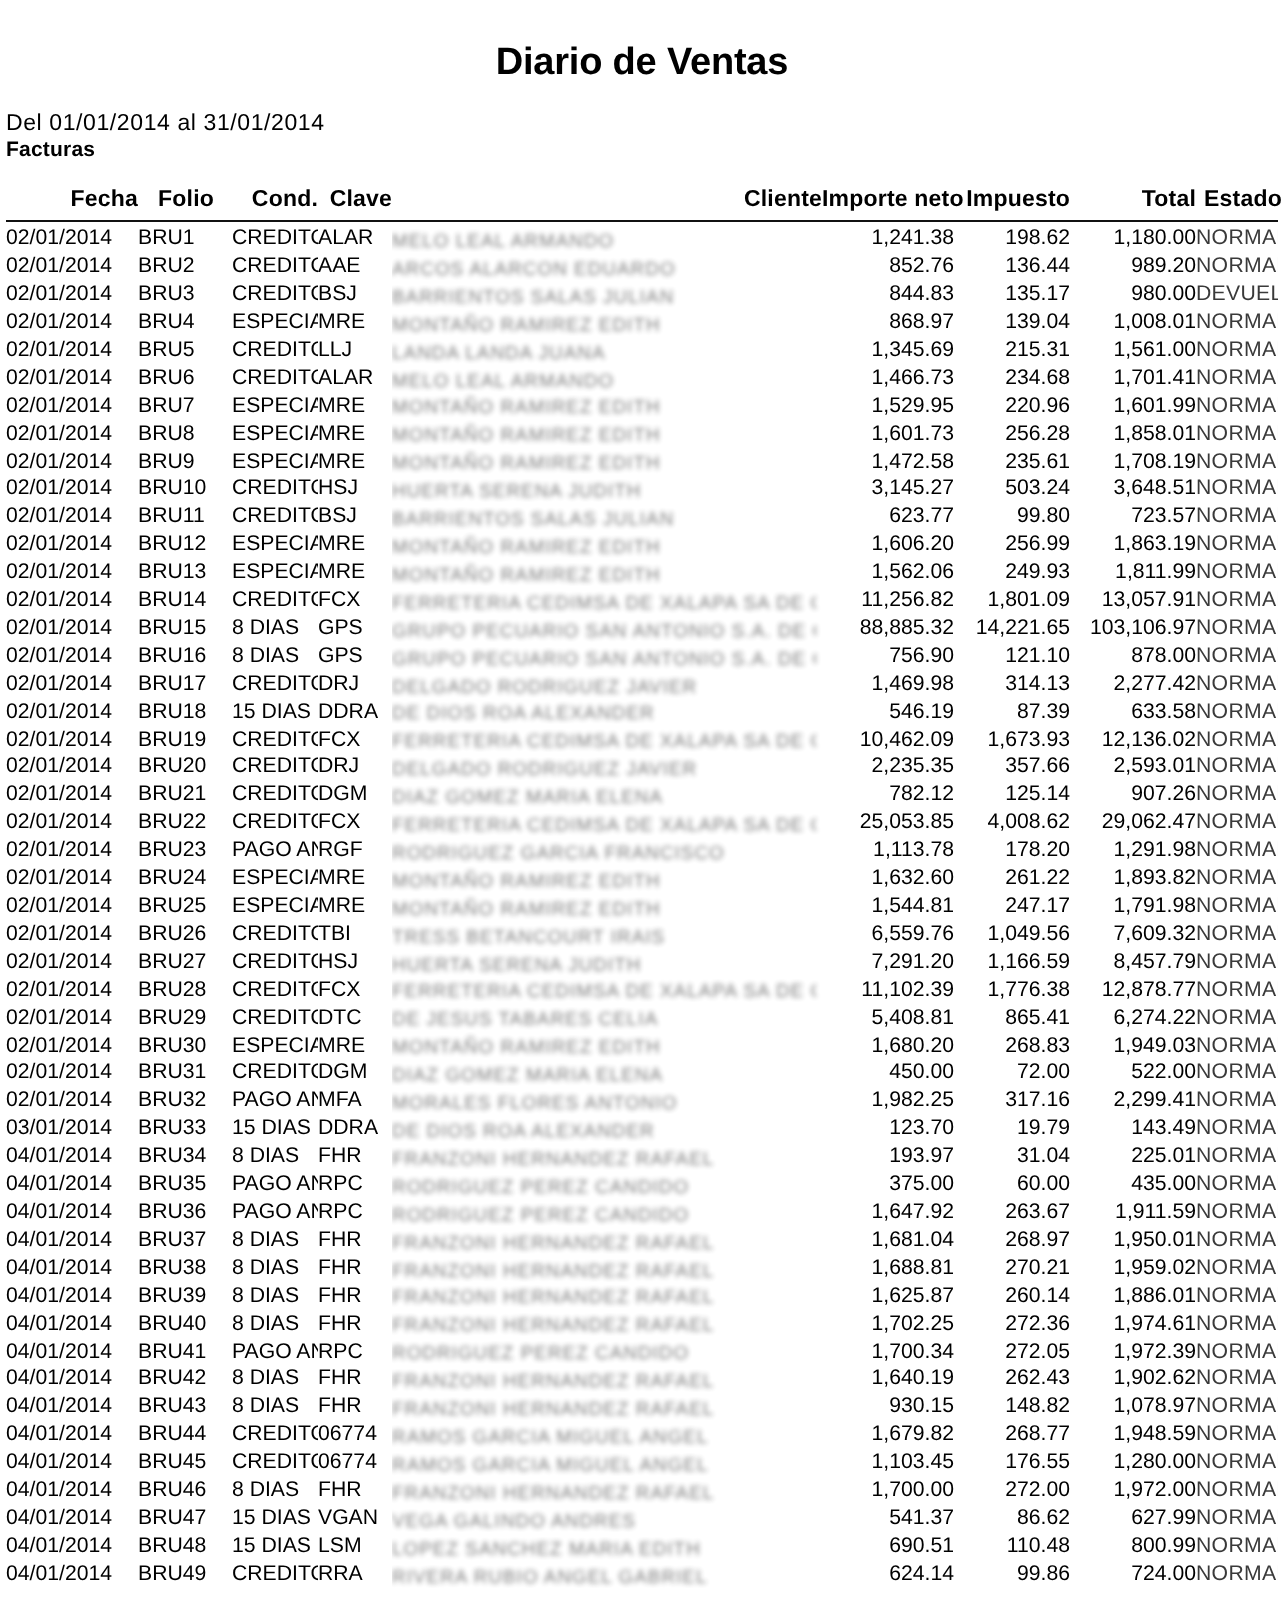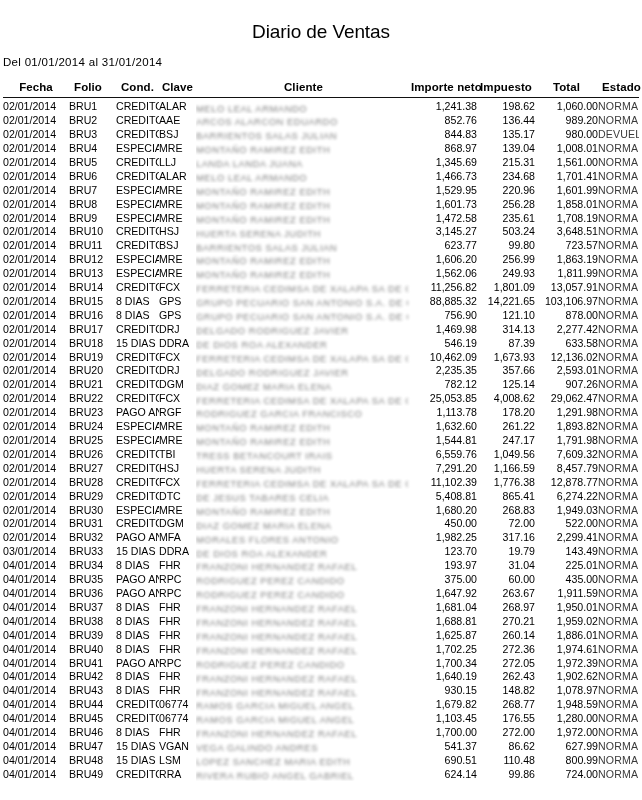--- a/index.html
+++ b/index.html
@@ -21,21 +21,21 @@
     text-align: center;
     padding-top: 18px;
   }
   .company-name {
     font-size: 12.5px;
     letter-spacing: 0.2px;
     line-height: 16px;
   }
   .report-title {
     font-size: 19px;
-    font-weight: normal;
+    font-weight: bold;
     line-height: 26px;
     margin-top: 1px;
     letter-spacing: -0.1px;
   }
 
   .range-block {
     margin-top: 10px;
     padding-left: 3px;
   }
   .range-line {
@@ -58,21 +58,21 @@
     padding-right: 3px;
   }
   table.grid {
     width: 636px;
     border-collapse: collapse;
     table-layout: fixed;
   }
   table.grid thead th {
     font-size: 11.5px;
     font-weight: bold;
-    text-align: center;
+    text-align: right;
     padding: 0 0 4px 0;
     white-space: nowrap;
     vertical-align: bottom;
     letter-spacing: 0.1px;
   }
   thead tr.head-row {
     border-bottom: 1.2px solid #111;
   }
   table.grid tbody td {
     font-size: 10.6px;
@@ -134,20 +134,21 @@
 </style>
 </head>
 <body>
 
 <div class="report-header">
   <div class="report-title">Diario de Ventas</div>
 </div>
 
 <div class="range-block">
   <div class="range-line">Del 01/01/2014 al 31/01/2014</div>
+  <div class="doctype-line">Facturas</div>
 </div>
 
 <div class="table-wrap">
   <table class="grid">
     <colgroup>
       <col class="c-fecha">
         <col class="c-folio">
         <col class="c-gap1">
         <col class="c-cond">
       <col class="c-clave">
@@ -174,21 +175,21 @@
     <tbody id="table-body">
         <tr>
           <td>02/01/2014</td>
           <td>BRU1</td>
           <td></td>
           <td class="cond">CREDITO</td>
           <td>ALAR</td>
           <td><span class="redacted">MELO LEAL ARMANDO</span></td>
           <td class="num">1,241.38</td>
           <td class="num">198.62</td>
-          <td class="num">1,060.00</td>
+          <td class="num">1,180.00</td>
           <td class="estado">NORMAL</td>
         </tr>
         <tr>
           <td>02/01/2014</td>
           <td>BRU2</td>
           <td></td>
           <td class="cond">CREDITO</td>
           <td>AAE</td>
           <td><span class="redacted">ARCOS ALARCON EDUARDO</span></td>
           <td class="num">852.76</td>

